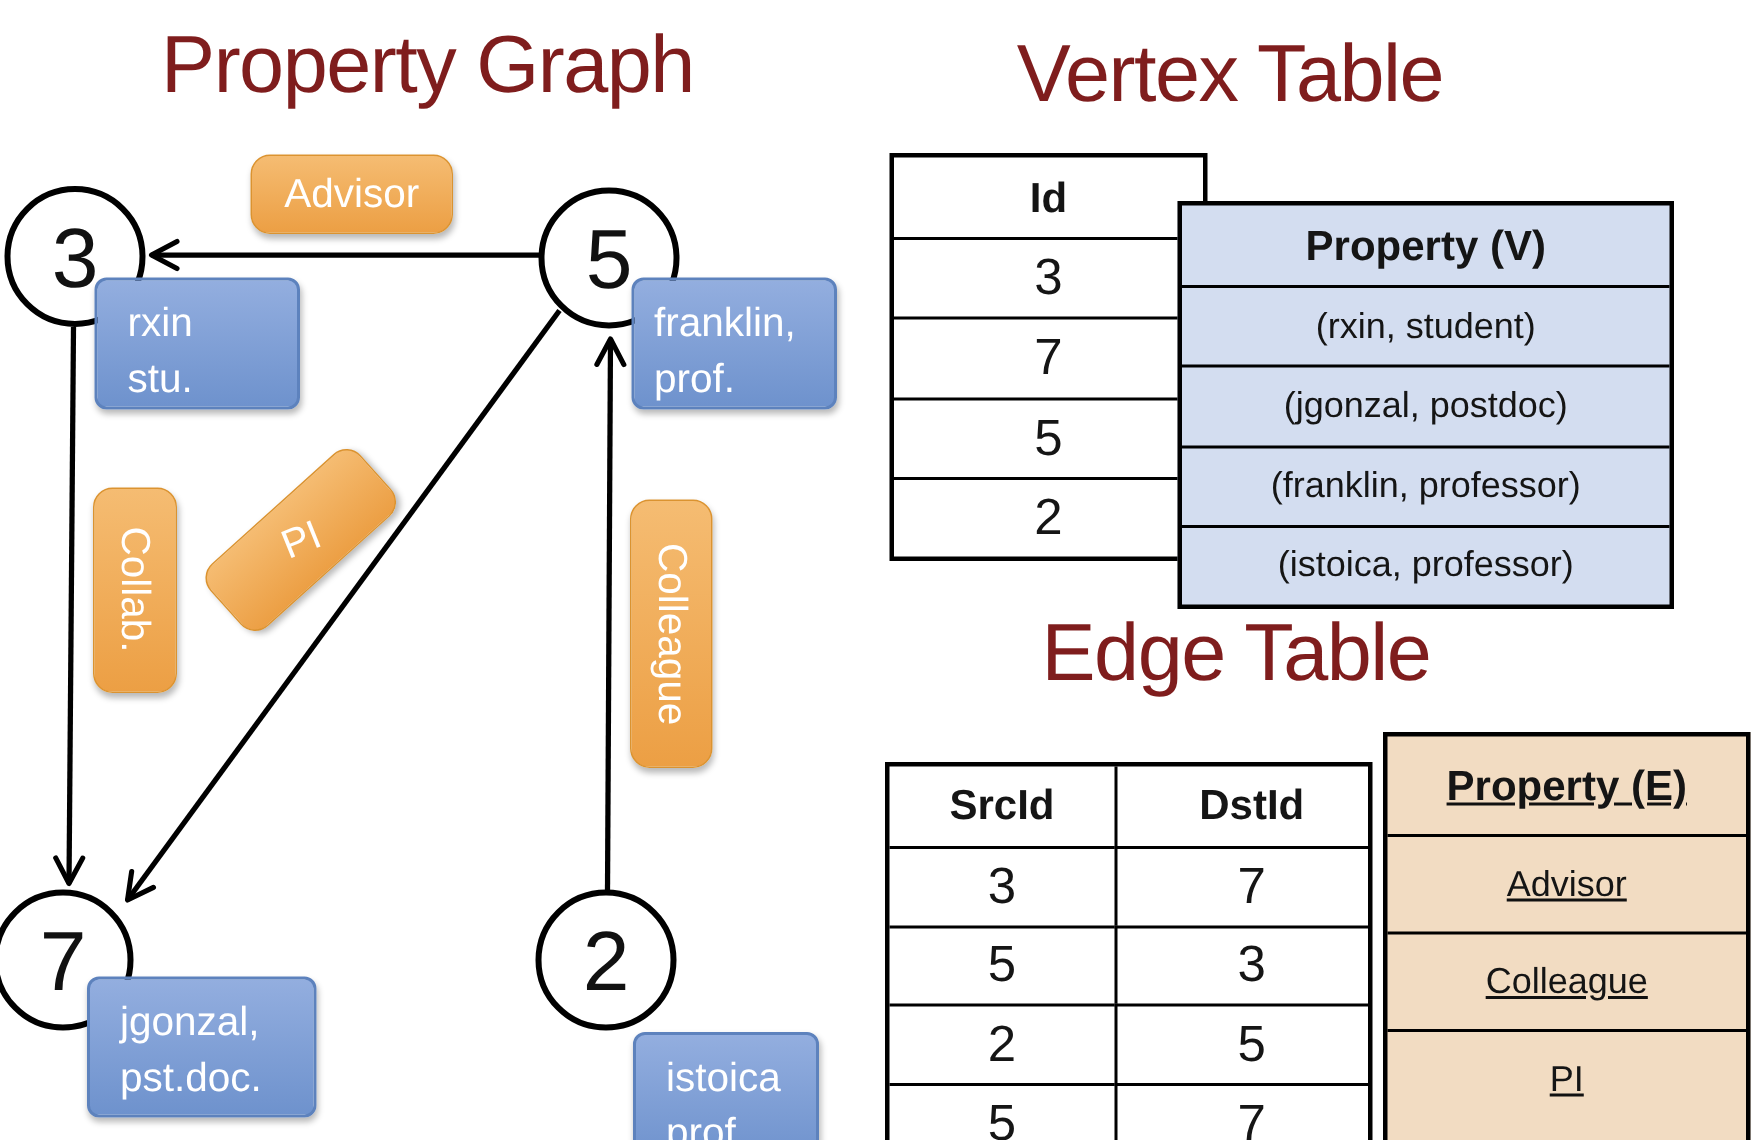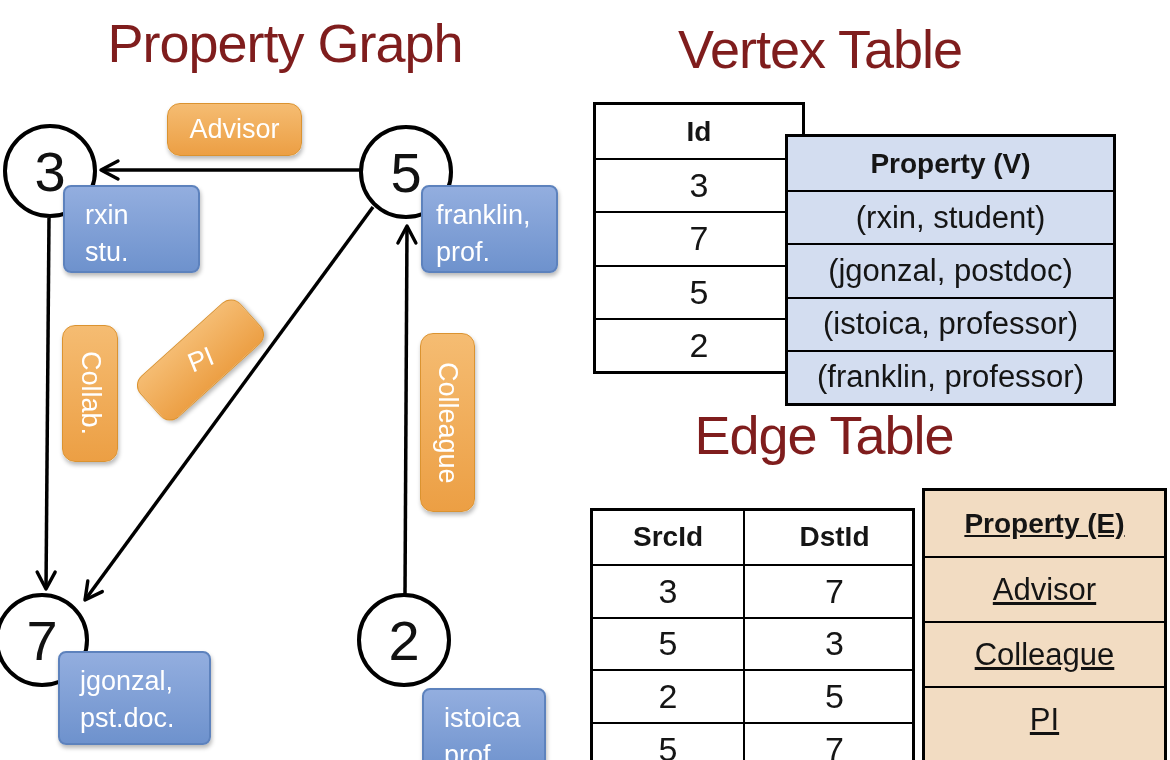--- a/index.html
+++ b/index.html
@@ -38,21 +38,21 @@
   }
   
   .tbl{border:3px solid #000;display:grid;z-index:1;}
   .rows5{grid-template-rows:repeat(5,1fr);}
   .cols2{grid-template-columns:150px 1fr;}
   .tcell{
     display:flex;align-items:center;justify-content:center;
     font-size:34px;color:#151515;white-space:nowrap;
   }
   .tcell.hdr{font-size:28px;font-weight:bold;}
-  .tcell.txt{font-size:31px;}
+  .tcell.txt{font-size:24px;}
   .bt{border-top:2px solid #000;}
   .bl{border-left:2px solid #000;padding-left:12px;}
   .fill-v{background:var(--vertex_fill);}
   .fill-e{background:var(--edge_fill);}
   #edges{position:absolute;left:0;top:0;z-index:1;}
 </style>
 </head>
 <body>
 
 <div id="canvas">
@@ -118,22 +118,22 @@
     <div class="tcell bt">3</div>
     <div class="tcell bt">7</div>
     <div class="tcell bt">5</div>
     <div class="tcell bt">2</div>
   </div>
 
   <div class="abs tbl rows5 fill-v" style="left:785px;top:102px;width:331px;height:272px;margin-top:32px;">
     <div class="tcell hdr">Property (V)</div>
     <div class="tcell txt bt">(rxin, student)</div>
     <div class="tcell txt bt">(jgonzal, postdoc)</div>
+    <div class="tcell txt bt">(franklin, professor)</div>
     <div class="tcell txt bt">(istoica, professor)</div>
-    <div class="tcell txt bt">(franklin, professor)</div>
   </div>
 
   <div class="abs big-title" style="left:540px;top:404px;width:568px;">Edge Table</div>
 
   <div class="abs tbl rows5 cols2" style="left:590px;top:508px;width:325px;height:270px;">
     <div class="tcell hdr">SrcId</div>
     <div class="tcell hdr bl">DstId</div>
     <div class="tcell bt">3</div>
     <div class="tcell bt bl">7</div>
     <div class="tcell bt">5</div>

